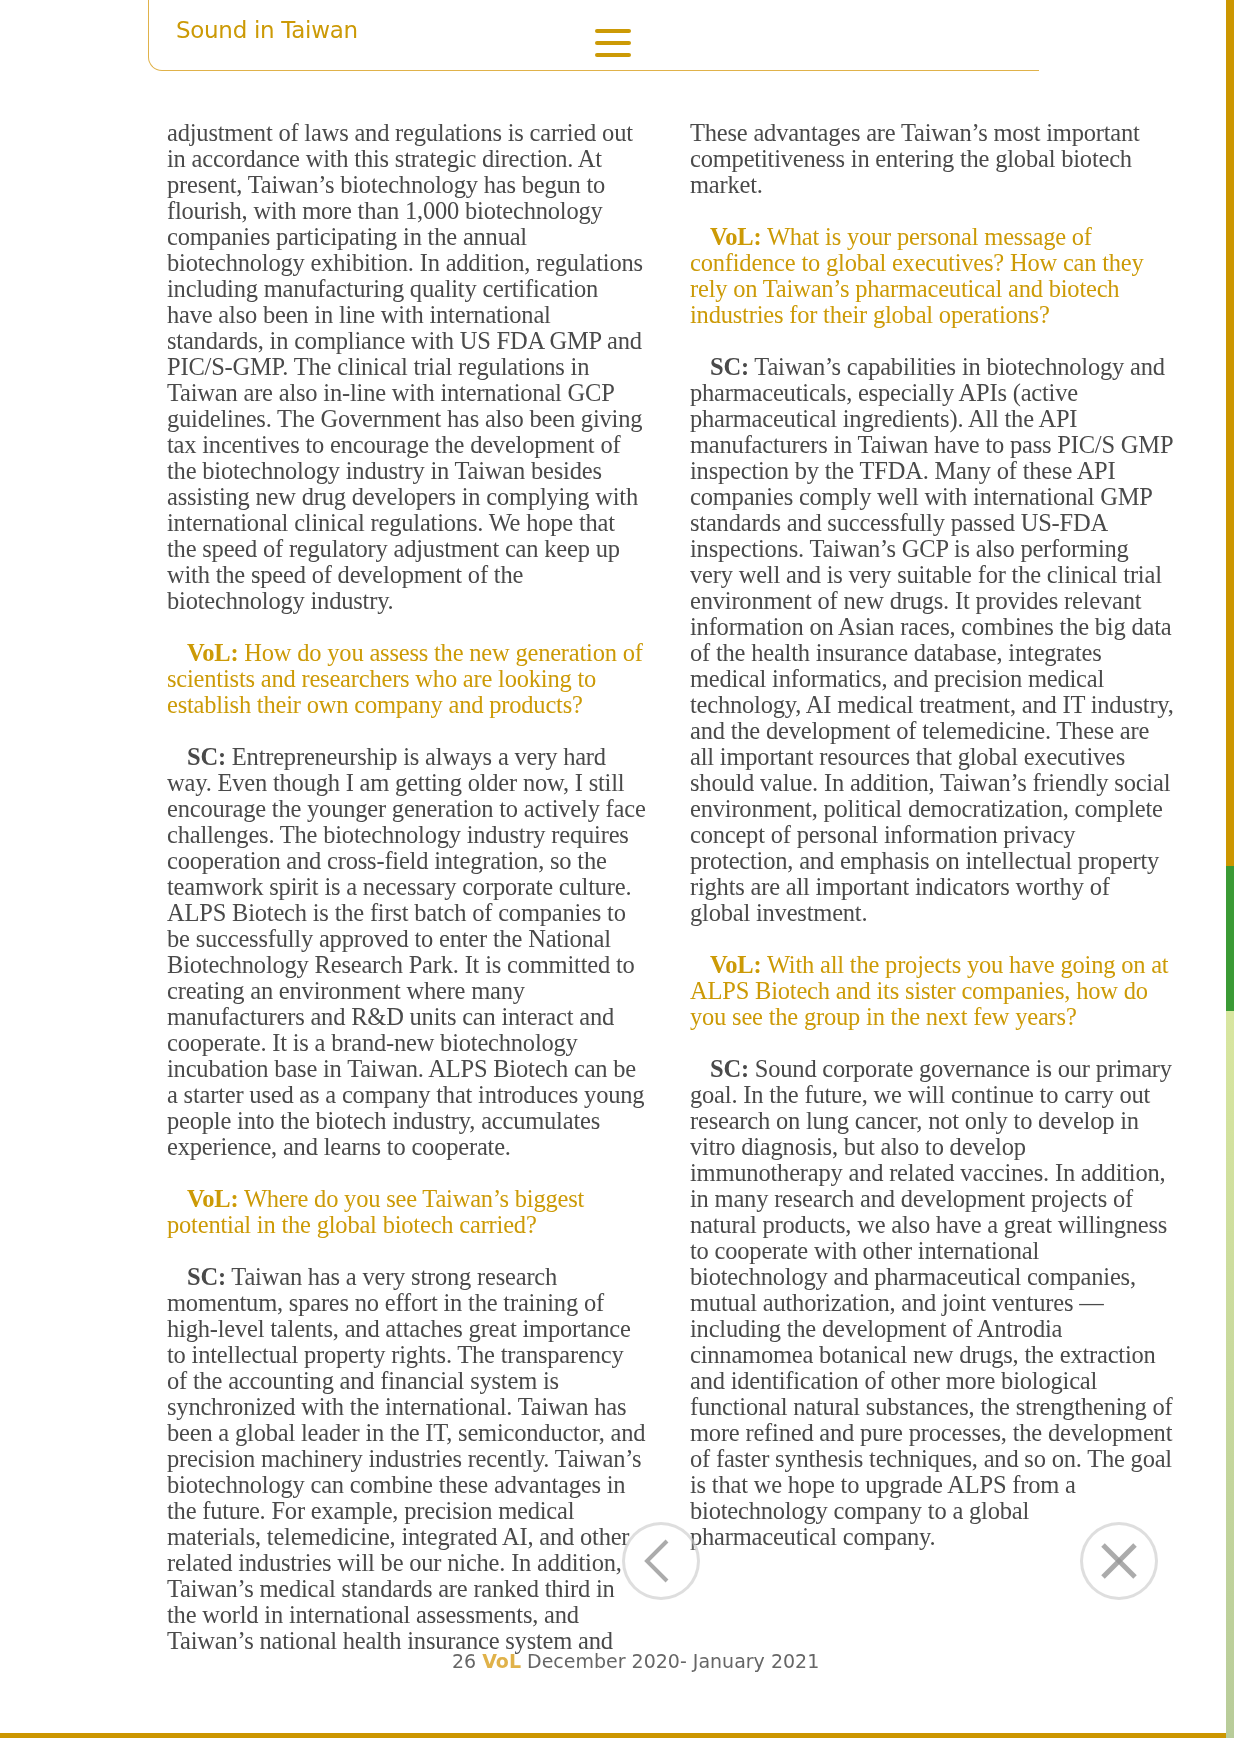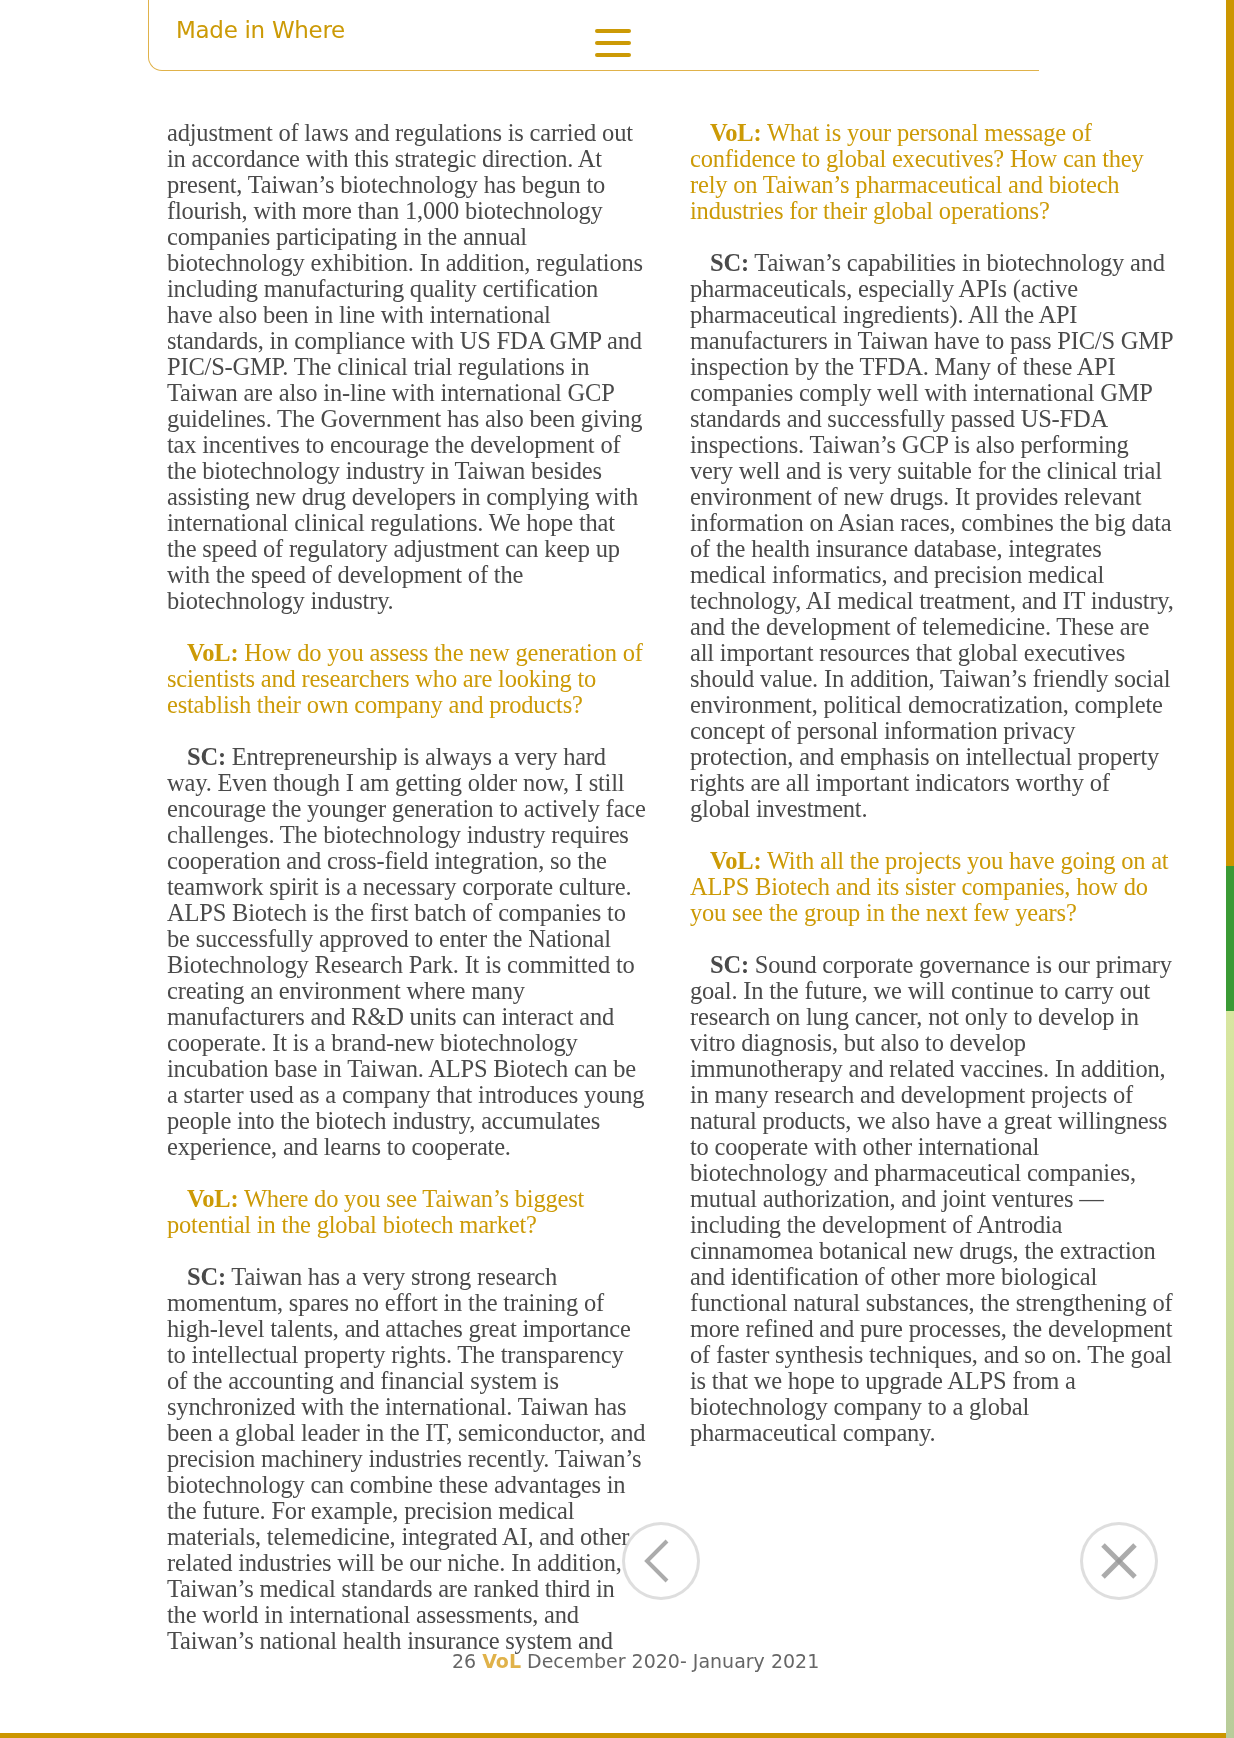--- a/index.html
+++ b/index.html
@@ -66,37 +66,38 @@
   .side-bar .s1 { position:absolute; left:0; top:0; width:8px; height:866px; background:#cc9600; }
   .side-bar .s2 { position:absolute; left:0; top:866px; width:8px; height:145px; background:#3a9a35; }
   .side-bar .s3 { position:absolute; left:0; top:1011px; width:8px; height:727px; background:linear-gradient(#d8e6a0, #b8cc9a); }
 
   .bottom-bar { position:absolute; left:0; top:1733px; width:1226px; height:5px; background:#cc9600; }
 </style>
 </head>
 <body>
 
 <div class="header">
-  <div class="header-title">Made in Where</div>
+  <div class="header-title">Sound in Taiwan</div>
   <div class="hamburger">
     <span></span>
     <span></span>
     <span></span>
   </div>
 </div>
 
 <div class="col left">
   <p class="cont">adjustment of laws and regulations is carried out in accordance with this strategic direction. At present, Taiwan’s biotechnology has begun to flourish, with more than 1,000 biotechnology companies participating in the annual biotechnology exhibition. In addition, regulations including manufacturing quality certification have also been in line with international standards, in compliance with US FDA GMP and PIC/S-GMP. The clinical trial regulations in Taiwan are also in-line with international GCP guidelines. The Government has also been giving tax incentives to encourage the development of the biotechnology industry in Taiwan besides assisting new drug developers in complying with international clinical regulations. We hope that the speed of regulatory adjustment can keep up with the speed of development of the biotechnology industry.</p>
   <p class="q"><b>VoL:</b><span> How do you assess the new generation of scientists and researchers who are looking to establish their own company and products?</span></p>
   <p class="a"><b>SC:</b><span> Entrepreneurship is always a very hard way. Even though I am getting older now, I still encourage the younger generation to actively face challenges. The biotechnology industry requires cooperation and cross-field integration, so the teamwork spirit is a necessary corporate culture. ALPS Biotech is the first batch of companies to be successfully approved to enter the National Biotechnology Research Park. It is committed to creating an environment where many manufacturers and R&amp;D units can interact and cooperate. It is a brand-new biotechnology incubation base in Taiwan. ALPS Biotech can be a starter used as a company that introduces young people into the biotech industry, accumulates experience, and learns to cooperate.</span></p>
-  <p class="q"><b>VoL:</b><span> Where do you see Taiwan’s biggest potential in the global biotech market?</span></p>
+  <p class="q"><b>VoL:</b><span> Where do you see Taiwan’s biggest potential in the global biotech carried?</span></p>
   <p class="a"><b>SC:</b><span> Taiwan has a very strong research momentum, spares no effort in the training of high-level talents, and attaches great importance to intellectual property rights. The transparency of the accounting and financial system is synchronized with the international. Taiwan has been a global leader in the IT, semiconductor, and precision machinery industries recently. Taiwan’s biotechnology can combine these advantages in the future. For example, precision medical materials, telemedicine, integrated AI, and other related industries will be our niche. In addition, Taiwan’s medical standards are ranked third in the world in international assessments, and Taiwan’s national health insurance system and</span></p>
 </div>
 
 <div class="col right">
+  <p class="cont">These advantages are Taiwan’s most important competitiveness in entering the global biotech market.</p>
   <p class="q"><b>VoL:</b><span> What is your personal message of confidence to global executives? How can they rely on Taiwan’s pharmaceutical and biotech industries for their global operations?</span></p>
   <p class="a"><b>SC:</b><span> Taiwan’s capabilities in biotechnology and pharmaceuticals, especially APIs (active pharmaceutical ingredients). All the API manufacturers in Taiwan have to pass PIC/S GMP inspection by the TFDA. Many of these API companies comply well with international GMP standards and successfully passed US-FDA inspections. Taiwan’s GCP is also performing very well and is very suitable for the clinical trial environment of new drugs. It provides relevant information on Asian races, combines the big data of the health insurance database, integrates medical informatics, and precision medical technology, AI medical treatment, and IT industry, and the development of telemedicine. These are all important resources that global executives should value. In addition, Taiwan’s friendly social environment, political democratization, complete concept of personal information privacy protection, and emphasis on intellectual property rights are all important indicators worthy of global investment.</span></p>
   <p class="q"><b>VoL:</b><span> With all the projects you have going on at ALPS Biotech and its sister companies, how do you see the group in the next few years?</span></p>
   <p class="a"><b>SC:</b><span> Sound corporate governance is our primary goal. In the future, we will continue to carry out research on lung cancer, not only to develop in vitro diagnosis, but also to develop immunotherapy and related vaccines. In addition, in many research and development projects of natural products, we also have a great willingness to cooperate with other international biotechnology and pharmaceutical companies, mutual authorization, and joint ventures — including the development of Antrodia cinnamomea botanical new drugs, the extraction and identification of other more biological functional natural substances, the strengthening of more refined and pure processes, the development of faster synthesis techniques, and so on. The goal is that we hope to upgrade ALPS from a biotechnology company to a global pharmaceutical company.</span></p>
 </div>
 
 <div class="footer">
   <span>26</span><span class="brand">VoL</span><span>December 2020- January 2021</span>
 </div>
 

